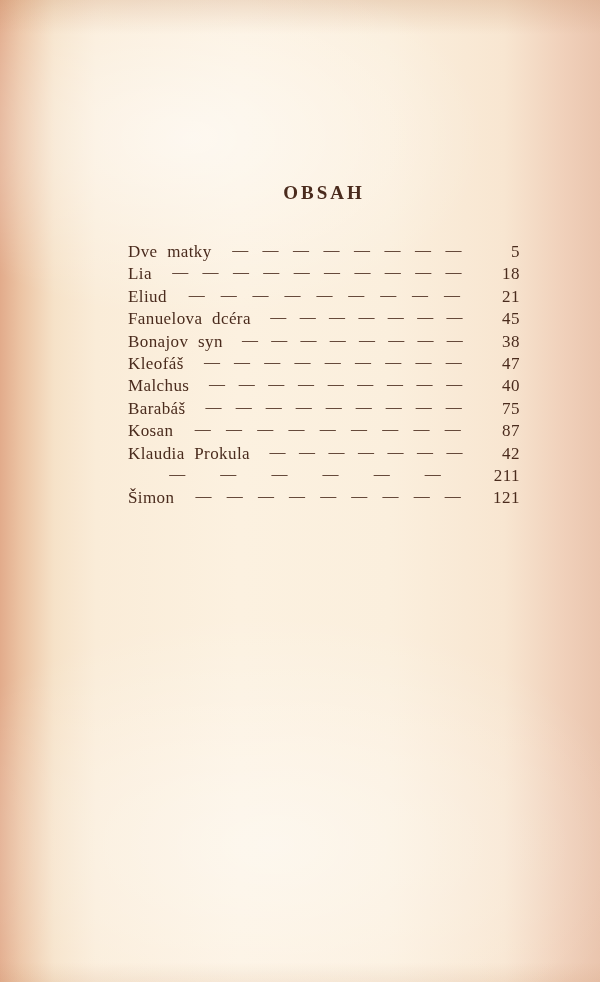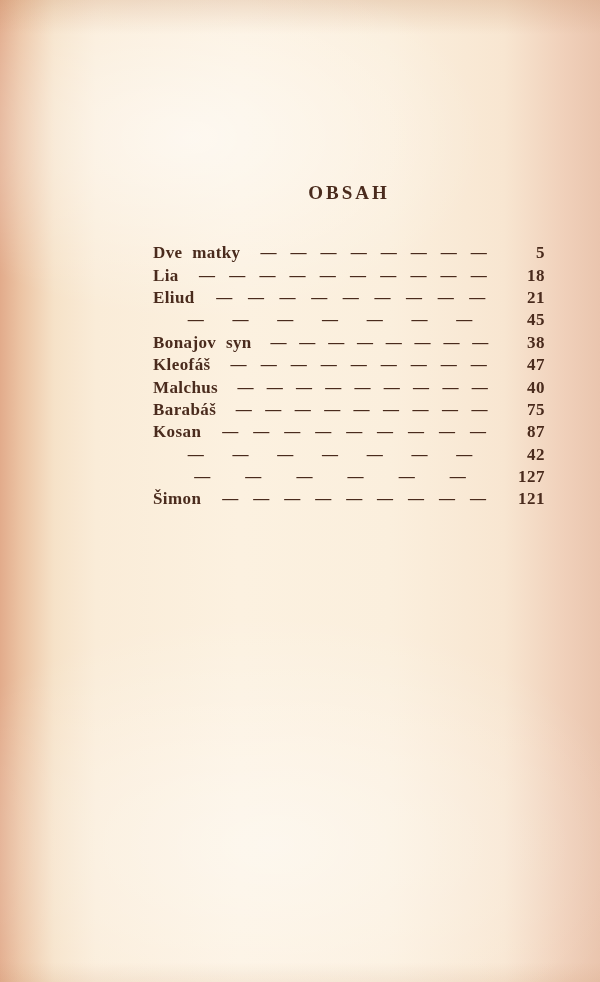--- a/index.html
+++ b/index.html
@@ -22,38 +22,38 @@
       radial-gradient(ellipse 520px 320px at 45% 86%, rgba(255,255,255,0.45), rgba(255,255,255,0) 72%),
       linear-gradient(180deg, rgba(200,145,105,0.28) 0%, rgba(200,145,105,0) 3.5%),
       linear-gradient(0deg, rgba(200,145,105,0.15) 0%, rgba(200,145,105,0) 2%),
       linear-gradient(90deg,
         var(--paper-edge-left) 0%, #ecc4a4 3.5%, #f6e2c8 9%, #faecd8 16%,
         var(--paper-center) 40%, #fbefdd 65%, #f8e6d1 84%, #f0d0ba 94%,
         var(--paper-edge-right) 100%);
   }
   .content {
     position: absolute;
-    left: 153px; top: 183px; width: 392px;
+    left: 128px; top: 183px; width: 392px;
     color: var(--ink);
   }
   .heading {
     margin: 0 0 40px 0;
     text-align: center;
     font-size: 19px;
     line-height: 19px;
     font-weight: bold;
     letter-spacing: 3px;
     color: var(--ink);
   }
   .toc-row {
     display: flex;
-    align-items: center;
+    align-items: flex-start;
     height: 22.4px;
     font-size: 17px;
-    font-weight: bold;
+    font-weight: normal;
     color: var(--ink);
   }
   .toc-title {
     white-space: nowrap;
     word-spacing: 5px;
     letter-spacing: 0.4px;
   }
   .toc-dashes {
     flex: 1;
     display: flex;
@@ -120,20 +120,21 @@
             <span>—</span>
             <span>—</span>
             <span>—</span>
             <span>—</span>
             <span>—</span>
           </span>
     <span class="toc-page">21</span>
   </div>
 
   <div class="toc-row">
+    <span class="toc-title">Fanuelova dcéra</span>
     <span class="toc-dashes">
             <span>—</span>
             <span>—</span>
             <span>—</span>
             <span>—</span>
             <span>—</span>
             <span>—</span>
             <span>—</span>
           </span>
     <span class="toc-page">45</span>
@@ -212,20 +213,21 @@
             <span>—</span>
             <span>—</span>
             <span>—</span>
             <span>—</span>
             <span>—</span>
           </span>
     <span class="toc-page">87</span>
   </div>
 
   <div class="toc-row">
+    <span class="toc-title">Klaudia Prokula</span>
     <span class="toc-dashes">
             <span>—</span>
             <span>—</span>
             <span>—</span>
             <span>—</span>
             <span>—</span>
             <span>—</span>
             <span>—</span>
           </span>
     <span class="toc-page">42</span>
@@ -233,21 +235,21 @@
 
   <div class="toc-row">
     <span class="toc-dashes">
             <span>—</span>
             <span>—</span>
             <span>—</span>
             <span>—</span>
             <span>—</span>
             <span>—</span>
           </span>
-    <span class="toc-page">127</span>
+    <span class="toc-page">211</span>
   </div>
 
   <div class="toc-row">
     <span class="toc-title">Šimon</span>
     <span class="toc-dashes">
             <span>—</span>
             <span>—</span>
             <span>—</span>
             <span>—</span>
             <span>—</span>

